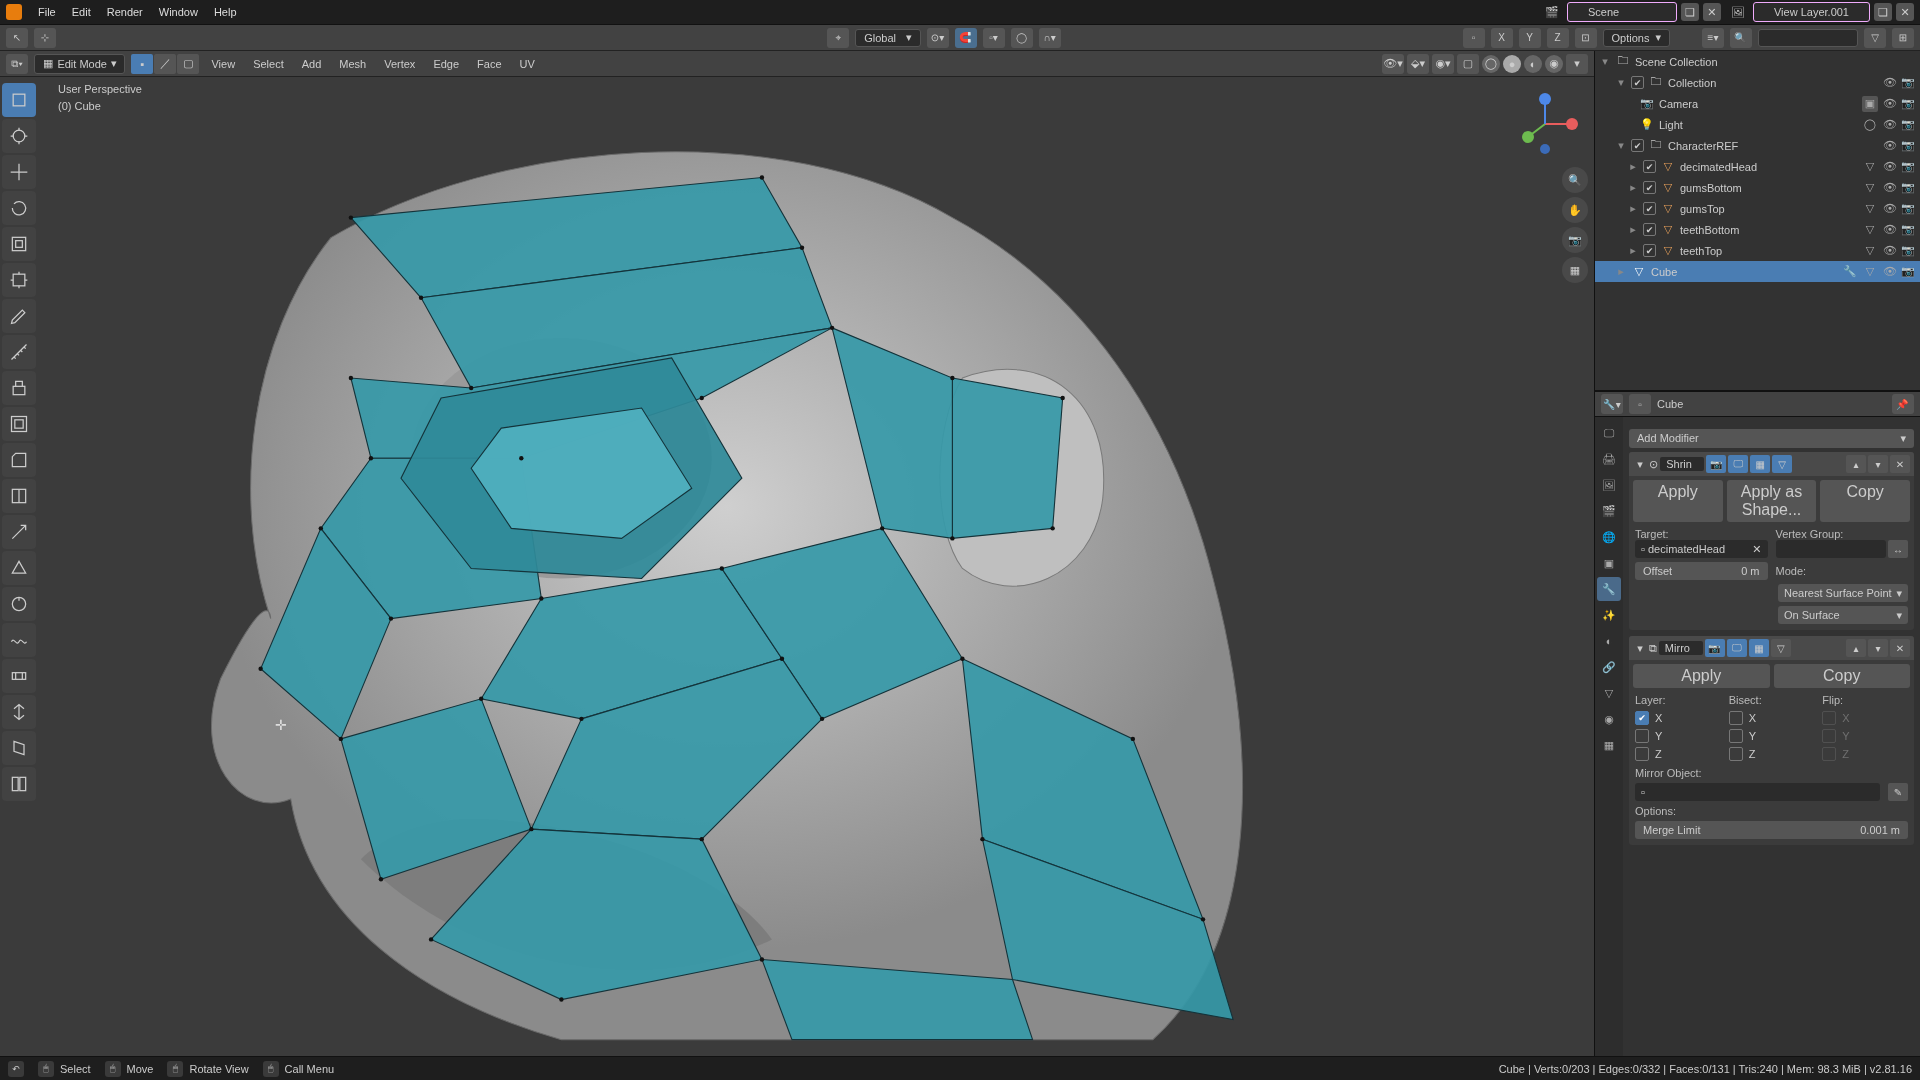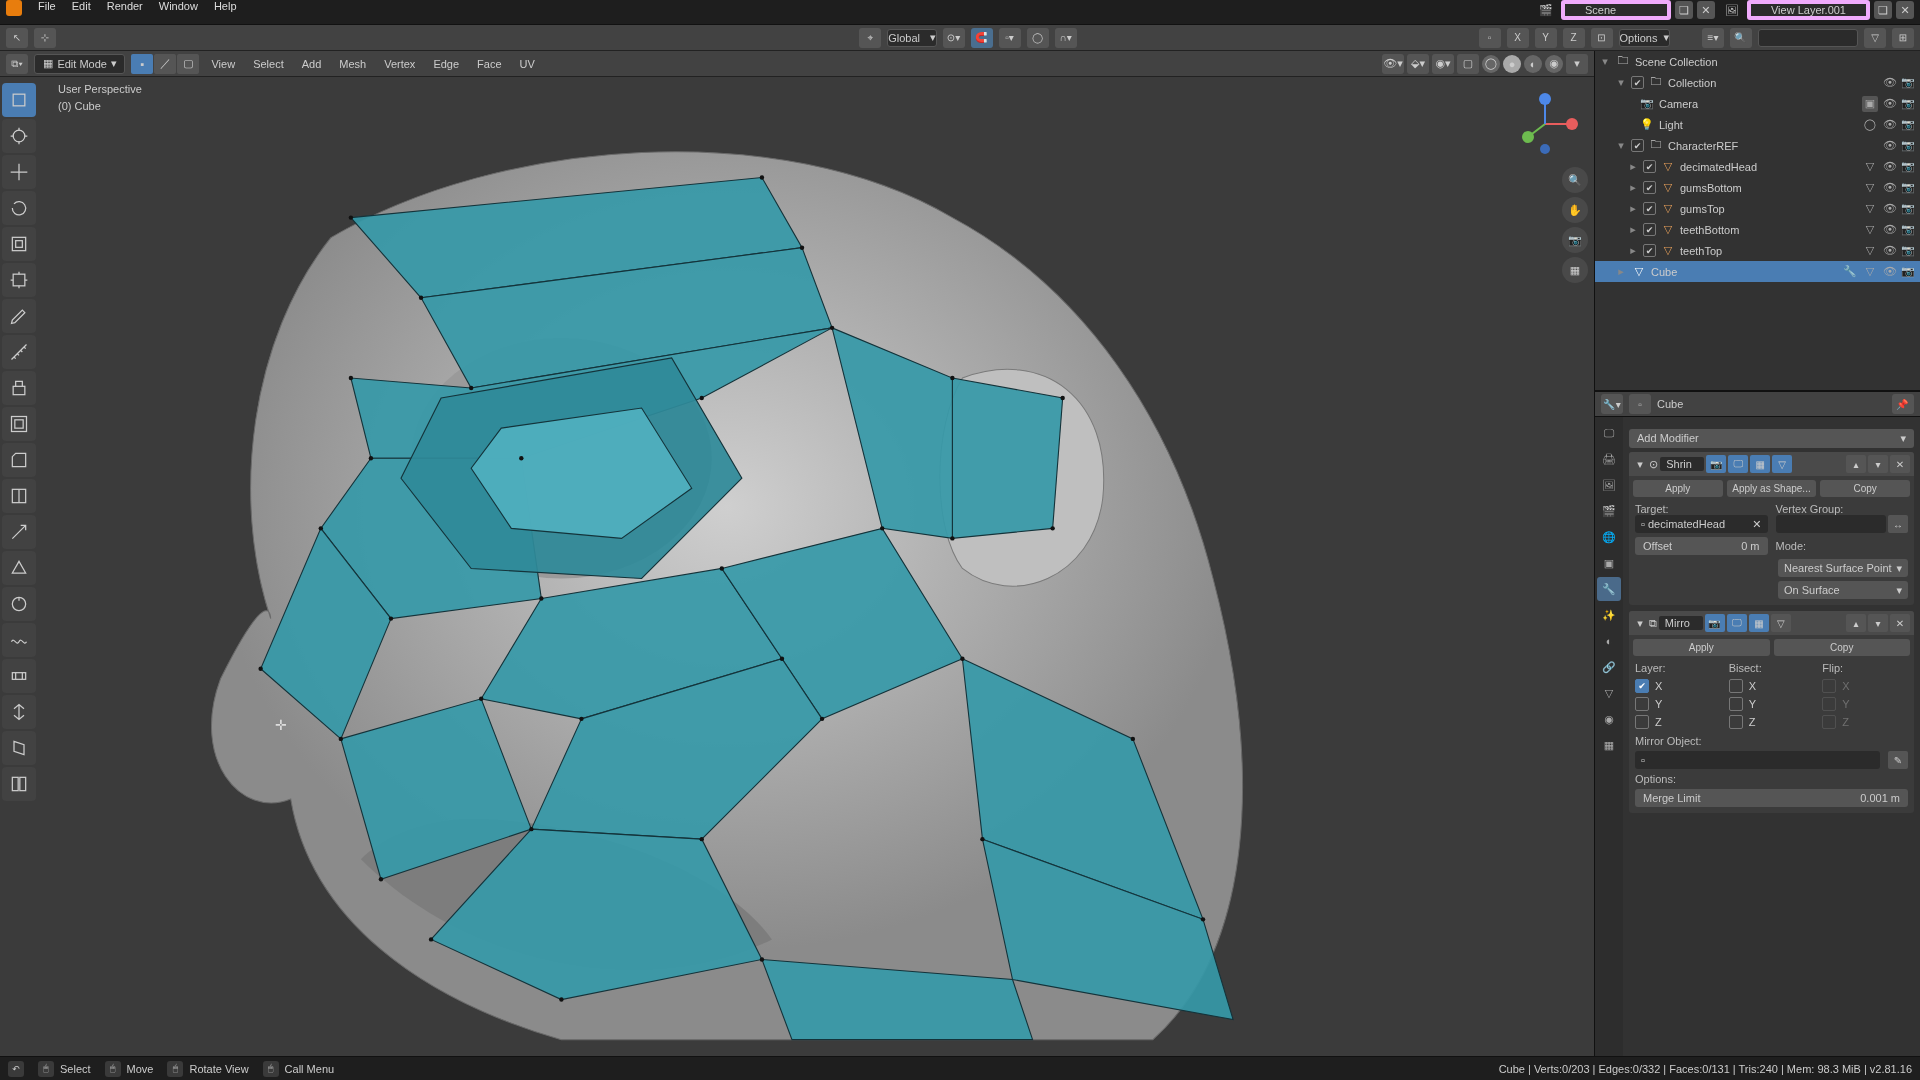--- a/index.html
+++ b/index.html
@@ -1,29 +1,29 @@
 <!DOCTYPE html>
 <html><head>
 <meta charset="utf-8">
 <style>
 *{margin:0;padding:0;box-sizing:border-box;font-family:sans-serif;font-size:11px;color:#ccc;user-select:none}
 body{background:#393939;width:1920px;height:1080px;overflow:hidden;position:relative}
-.topbar{height:25px;background:#1e1e1e;display:flex;align-items:flex-start;padding:0 6px;border-bottom:1px solid #111}
+.topbar{height:25px;background:#1e1e1e;display:flex;align-items:center;padding:0 6px;border-bottom:1px solid #111}
 .topbar .logo{width:16px;height:16px;background:#e87d0d;border-radius:3px;margin-right:8px}
 .topbar .menu-item{padding:0 8px;cursor:pointer;color:#ddd}
 .workspace-tabs{display:flex;margin-left:20px;height:100%}
 .ws-tab{padding:0 12px;display:flex;align-items:center;color:#aaa;cursor:pointer;border-top:2px solid transparent}
 .ws-tab.active{background:#424242;color:#fff;border-top:2px solid #4a8cca}
 .ws-add{padding:0 8px;display:flex;align-items:center;color:#888;cursor:pointer}
 .top-right{margin-left:auto;display:flex;align-items:center;gap:4px}
-.tr-field{background:#2b2b2b;border:4px solid #f0abfc;border-radius:3px;padding:2px 20px;height:20px;display:flex;align-items:center;min-width:110px}
+.tr-field{background:#2b2b2b;border:1px solid #f0abfc;border-radius:3px;padding:2px 20px;height:20px;display:flex;align-items:center;min-width:110px}
 .tr-btn{width:18px;height:18px;background:#555;border-radius:3px;display:flex;align-items:center;justify-content:center;cursor:pointer}
 
 .sec-header{height:26px;background:#424242;display:flex;align-items:center;padding:0 6px;gap:6px;border-bottom:1px solid #222}
-.sec-field{background:#2b2b2b;border:1px solid #555;border-radius:3px;padding:2px 0;height:18px;display:flex;align-items:center}
+.sec-field{background:#2b2b2b;border:1px solid #555;border-radius:3px;padding:2px 8px;height:18px;display:flex;align-items:center}
 .sec-btn{width:22px;height:20px;background:#555;border-radius:3px;display:flex;align-items:center;justify-content:center;cursor:pointer;font-size:10px}
 .sec-btn.active{background:#4a6e8f}
 .sec-search{background:#2b2b2b;border:1px solid #555;border-radius:3px;padding:2px 8px;height:18px;width:100px}
 
 .main-row{display:flex;height:calc(100% - 25px - 26px)}
 .leftcol{flex:1;display:flex;flex-direction:column;position:relative}
 .vp-header{height:26px;background:#424242;display:flex;align-items:center;padding:0 6px;gap:6px;border-bottom:1px solid #222}
 .mode-dd{background:#2b2b2b;border:1px solid #555;border-radius:3px;padding:2px 8px;height:20px;display:flex;align-items:center;gap:4px}
 .sel-btns{display:flex;gap:1px}
 .sel-btn{width:22px;height:20px;background:#555;border-radius:2px;display:flex;align-items:center;justify-content:center;cursor:pointer}
@@ -68,21 +68,21 @@
 .ptab.active{background:#4a6a8a;color:#fff}
 .props-content{flex:1;overflow:auto;padding:12px 6px}
 .add-mod{background:#555;border-radius:3px;padding:3px 8px;cursor:pointer;margin-bottom:4px;display:flex;justify-content:space-between}
 .mod-panel{background:#3b3b3b;border-radius:3px;margin-bottom:6px;padding-bottom:4px}
 .mod-head{display:flex;align-items:center;height:24px;padding:0 4px;gap:2px;background:#4a4a4a;border-radius:3px 3px 0 0}
 .mod-name{background:#2b2b2b;border-radius:2px;padding:1px 6px;min-width:44px}
 .mod-tbtn{width:20px;height:18px;background:#555;border-radius:2px;display:flex;align-items:center;justify-content:center;cursor:pointer;font-size:10px}
 .mod-tbtn.on{background:#4a7db3}
 .mod-tri{width:14px;text-align:center;cursor:pointer}
 .mod-btnrow{display:flex;gap:4px;padding:4px}
-.mod-bigbtn{flex:1;background:#555;border-radius:3px;padding:3px 4px;text-align:center;cursor:pointer;font-size:10px}
+.mod-bigbtn{flex:1;background:#555;border-radius:3px;padding:3px 4px;text-align:center;cursor:pointer;font-size:16px}
 .mod-row{display:flex;padding:2px 6px;gap:8px;align-items:center}
 .mod-label{min-width:48px;color:#bbb}
 .mod-field{flex:1;background:#555;border-radius:3px;padding:2px 6px;display:flex;align-items:center;justify-content:space-between;height:18px}
 .mod-field.dark{background:#2b2b2b}
 .mod-num{background:#555;border-radius:3px;padding:2px 8px;display:flex;justify-content:space-between;height:18px;align-items:center}
 .mod-cols{display:flex;gap:8px;padding:2px 6px}
 .mod-col{flex:1}
 .mod-col-title{color:#bbb;margin-bottom:3px}
 .chk-row{display:flex;align-items:center;gap:6px;padding:2px 0}
 .chk{width:14px;height:14px;border:1px solid #777;border-radius:2px;display:flex;align-items:center;justify-content:center}

